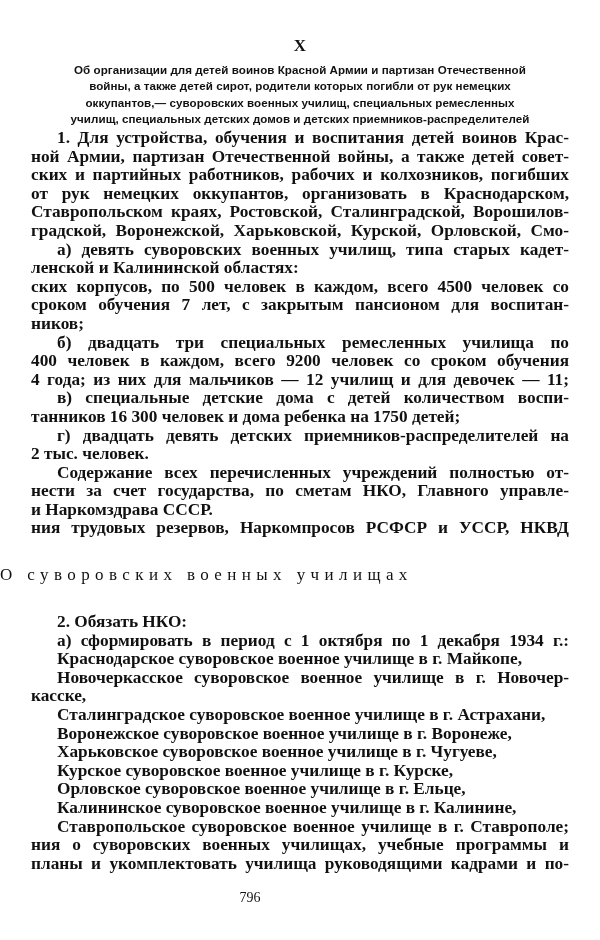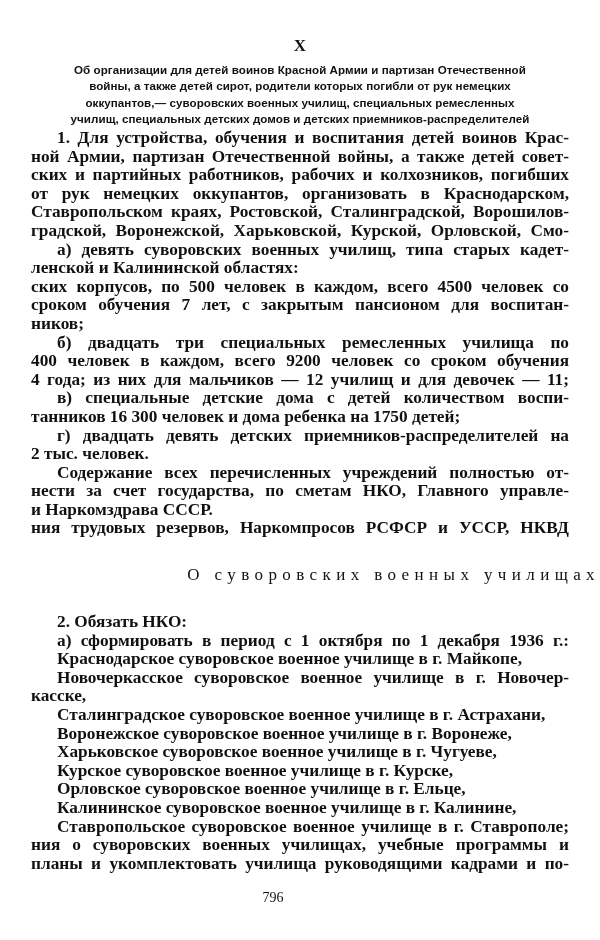--- a/index.html
+++ b/index.html
@@ -9,24 +9,24 @@
       font-family: "Liberation Serif", serif; font-weight: bold; font-size: 17px; }
     .title { position: absolute; top: 62px; left: 30px; width: 540px; text-align: center;
       font-family: "Liberation Sans", sans-serif; font-weight: bold; font-size: 11.6px;
       line-height: 16.3px; letter-spacing: 0.05px; }
     .title div { white-space: nowrap; }
     .body-text { position: absolute; left: 31px; width: 538px;
       font-family: "Liberation Serif", serif; font-size: 17.3px; line-height: 18.6px; }
     .line { white-space: nowrap; text-align: justify; text-align-last: justify; height: 18.6px; font-weight: bold; }
     .line.last { text-align-last: left; }
     .ind { padding-left: 26px; }
-    .subhead { position: absolute; top: 565px; left: 0; width: 600px; text-align: right;
+    .subhead { position: absolute; top: 565px; left: 0; width: 600px; text-align: left;
       font-family: "Liberation Serif", serif; font-size: 17px; letter-spacing: 5.4px; }
     .pagenum { position: absolute; top: 890px; left: 0; width: 500px; text-align: center;
-      font-family: "Liberation Serif", serif; font-size: 14px; margin-left: 23px; }
+      font-family: "Liberation Serif", serif; font-size: 14px; }
   </style>
 </head>
 <body>
 
 <div class="page">
   <div class="numeral">X</div>
 
   <div class="title">
     <div>Об организации для детей воинов Красной Армии и партизан Отечественной</div>
     <div>войны, а также детей сирот, родители которых погибли от рук немецких</div>
@@ -56,21 +56,21 @@
       <div class="line ind">Содержание всех перечисленных учреждений полностью от-</div>
       <div class="line">нести за счет государства, по сметам НКО, Главного управле-</div>
       <div class="line last">и Наркомздрава СССР.</div>
       <div class="line">ния трудовых резервов, Наркомпросов РСФСР и УССР, НКВД</div>
     </div>
 
   <div class="subhead">О суворовских военных училищах</div>
 
   <div class="body-text" id="block2" style="top:613px;">
       <div class="line ind last">2. Обязать НКО:</div>
-      <div class="line ind">а) сформировать в период с 1 октября по 1 декабря 1936 г.:</div>
+      <div class="line ind">а) сформировать в период с 1 октября по 1 декабря 1934 г.:</div>
       <div class="line ind last">Краснодарское суворовское военное училище в г. Майкопе,</div>
       <div class="line ind">Новочеркасское суворовское военное училище в г. Новочер-</div>
       <div class="line last">касске,</div>
       <div class="line ind last">Сталинградское суворовское военное училище в г. Астрахани,</div>
       <div class="line ind last">Воронежское суворовское военное училище в г. Воронеже,</div>
       <div class="line ind last">Харьковское суворовское военное училище в г. Чугуеве,</div>
       <div class="line ind last">Курское суворовское военное училище в г. Курске,</div>
       <div class="line ind last">Орловское суворовское военное училище в г. Ельце,</div>
       <div class="line ind last">Калининское суворовское военное училище в г. Калинине,</div>
       <div class="line ind">Ставропольское суворовское военное училище в г. Ставрополе;</div>

